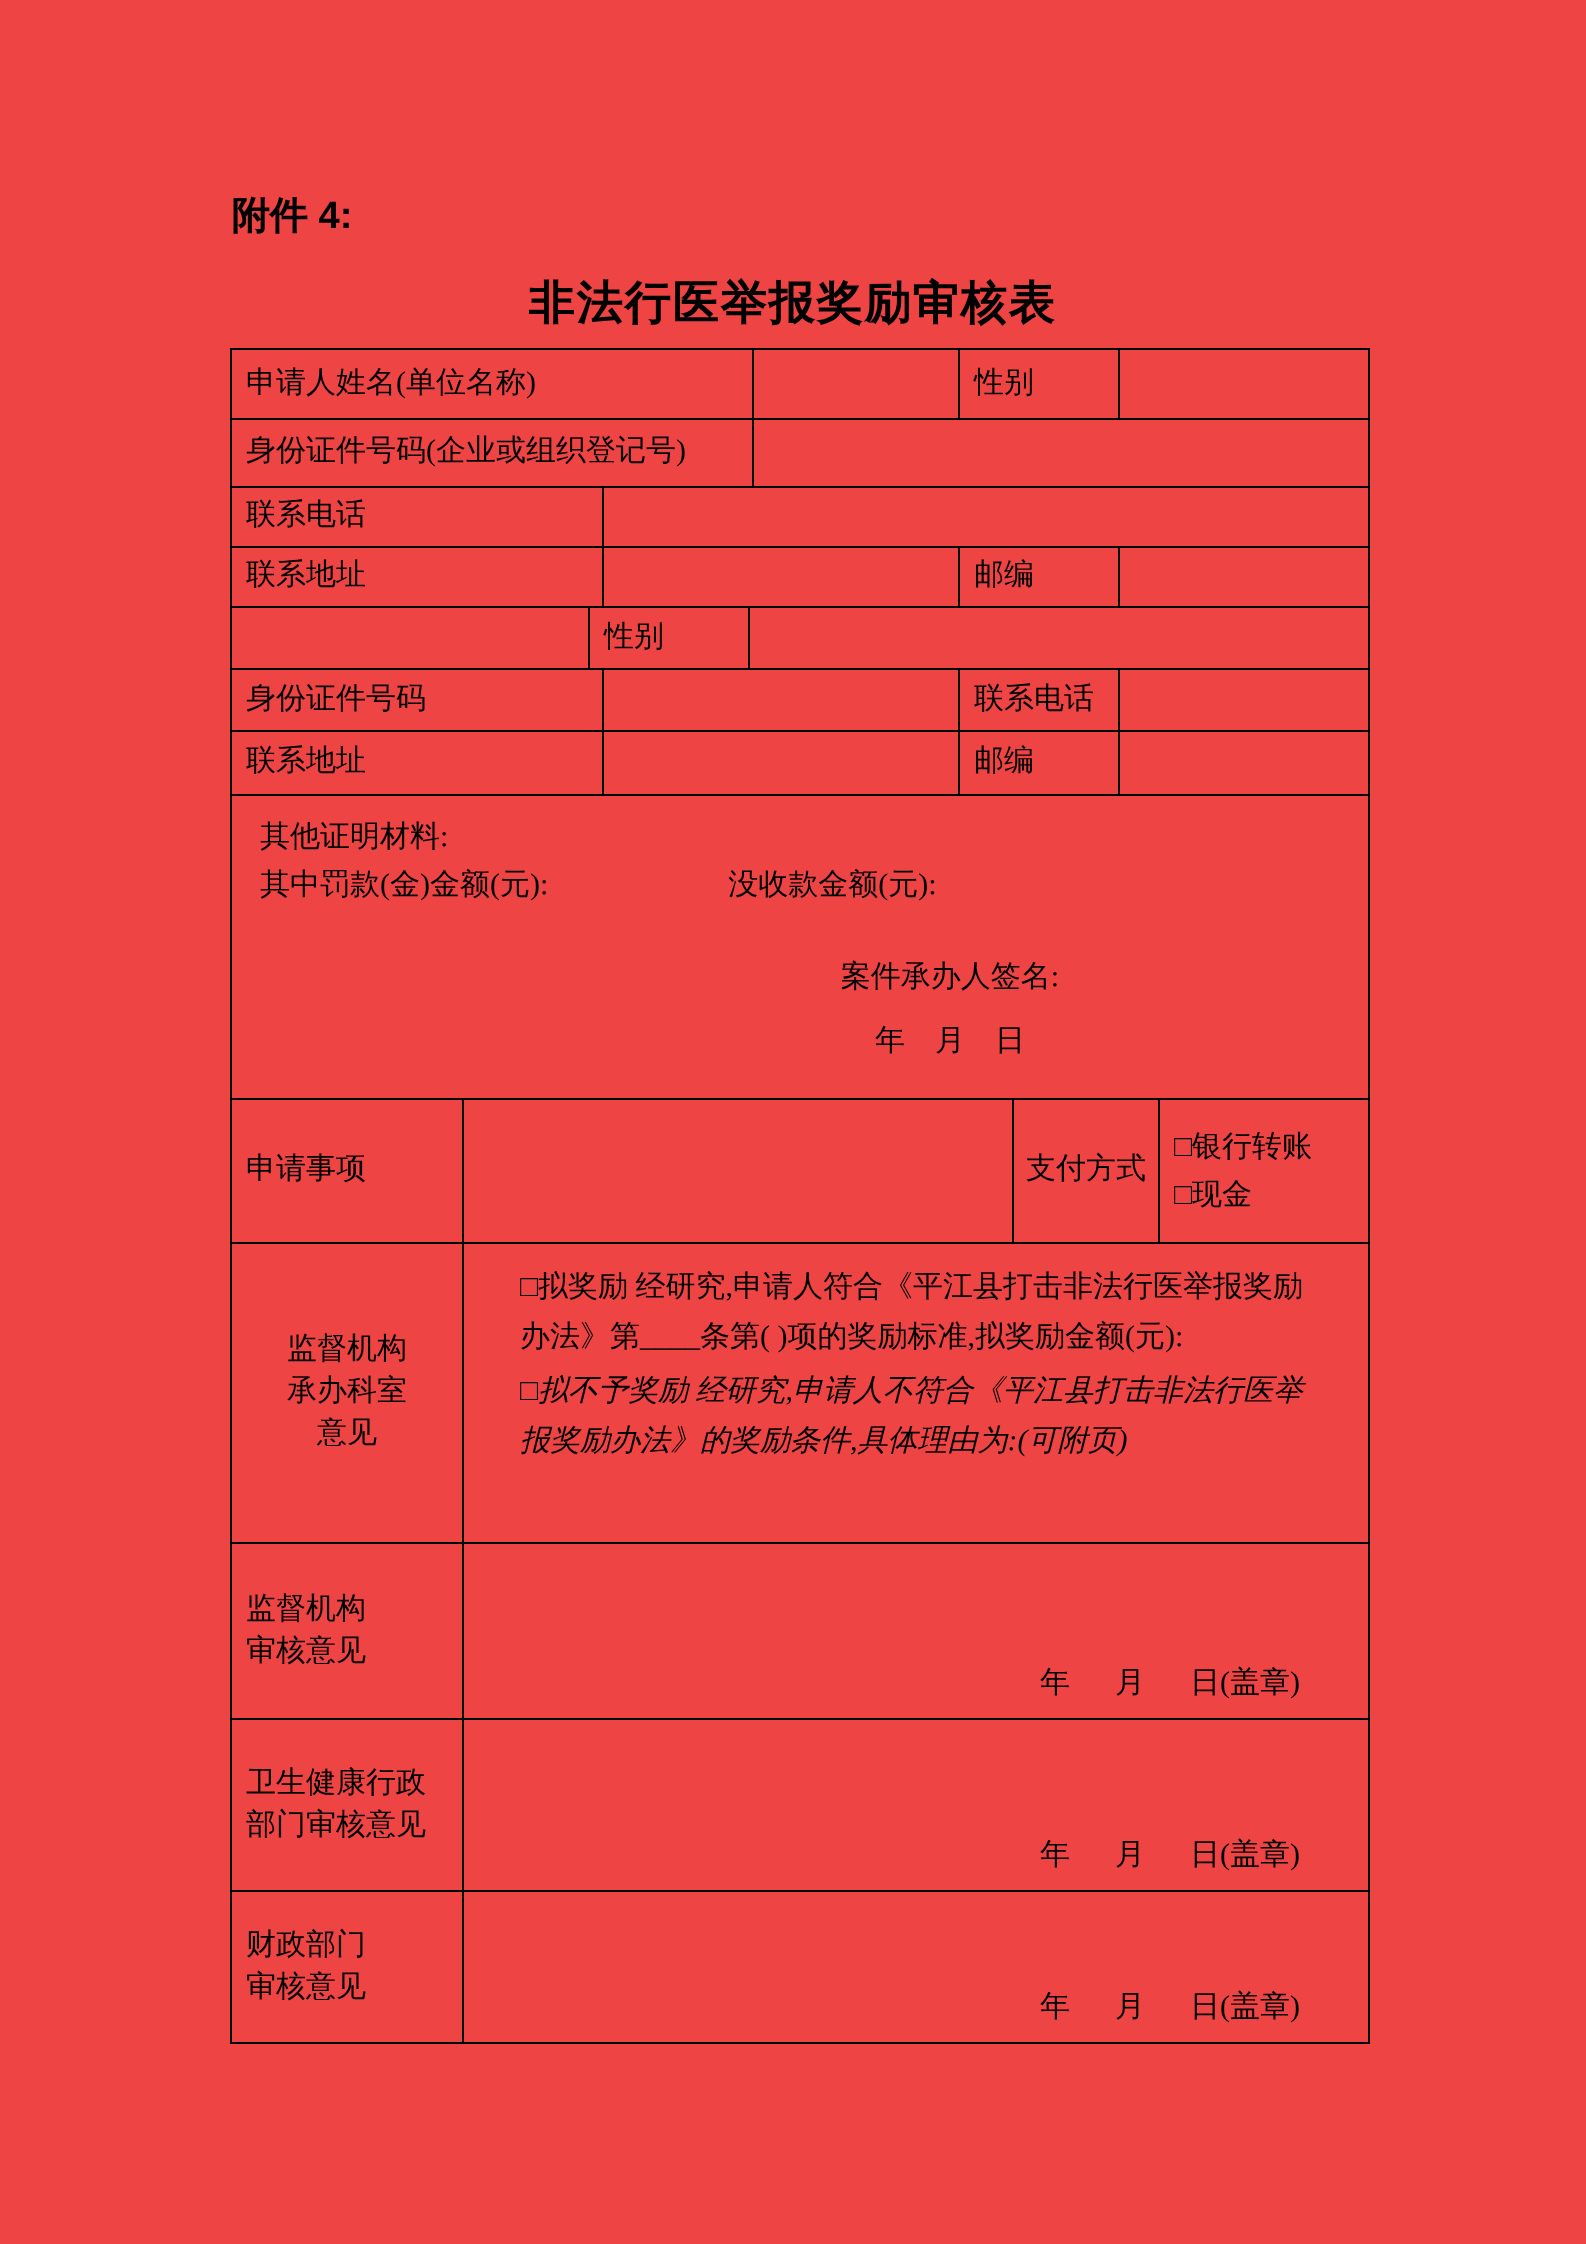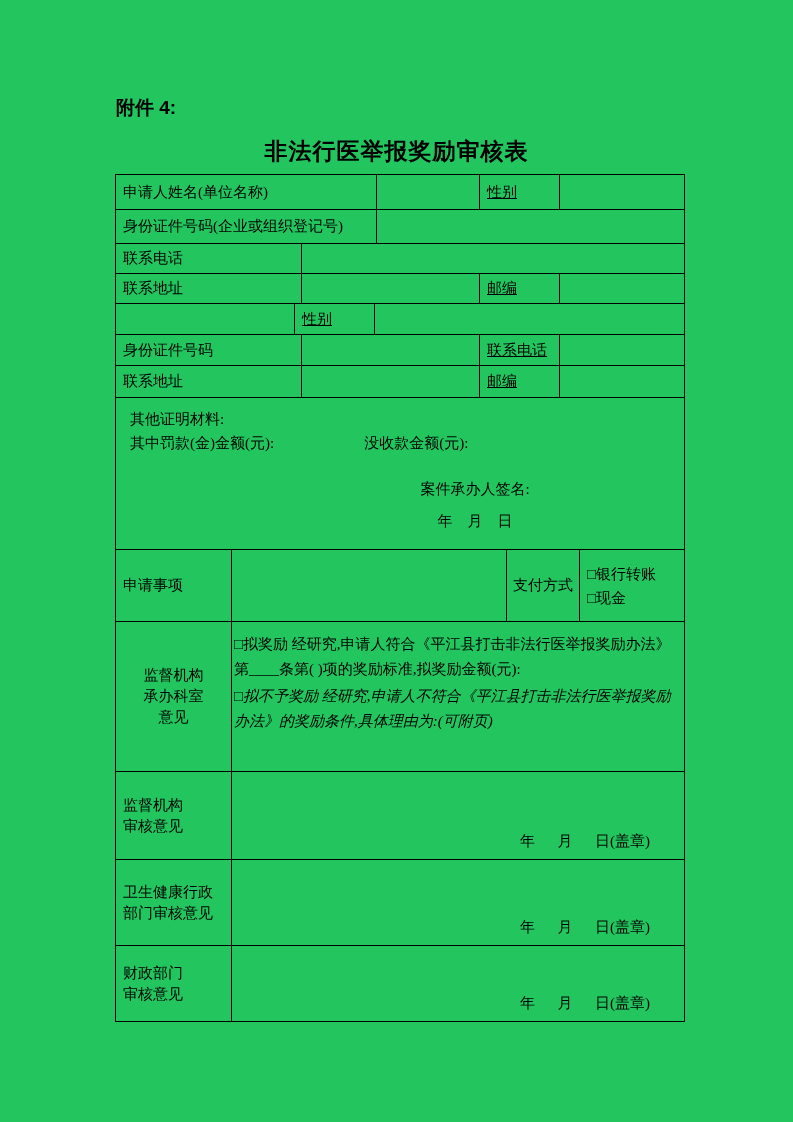--- a/index.html
+++ b/index.html
@@ -2,21 +2,21 @@
 <html><head>
 <meta charset="utf-8">
 <style>
   * { box-sizing: border-box; margin: 0; padding: 0; }
   html, body { background: #ffffff; }
   .page {
     position: relative;
     width: 793px;
     height: 1122px;
     margin: 0 auto;
-    background: #22c55e;
+    background: #ef4444;
     color: #000000;
     font-family: "Liberation Serif", "DejaVu Serif", serif;
     overflow: hidden;
   }
   .attachment {
     position: absolute;
     left: 116px;
     top: 95px;
     font-size: 19px;
     font-weight: bold;
@@ -52,35 +52,35 @@
   }
   .cell:first-child { border-left: none; }
   .h34 { height: 34px; } .h30 { height: 30px; } .h31 { height: 31px; }
   .h32 { height: 32px; } .h152 { height: 152px; } .h72 { height: 72px; }
   .h150 { height: 150px; } .h88 { height: 88px; } .h86 { height: 86px; }
   .h76 { height: 76px; }
   .w260 { width: 260px; flex: 0 0 260px; }
   .w185 { width: 185px; flex: 0 0 185px; }
   .w178 { width: 178px; flex: 0 0 178px; }
   .w103 { width: 103px; flex: 0 0 103px; }
-  .w80  { width: 80px;  flex: 0 0 80px; text-decoration: underline; }
+  .w80  { width: 80px;  flex: 0 0 80px; }
   .w115 { width: 115px; flex: 0 0 115px; }
   .w275 { width: 275px; flex: 0 0 275px; }
   .w73  { width: 73px;  flex: 0 0 73px; padding: 2px 4px; }
   .grow { flex: 1 1 auto; }
   .block-cell { display: block; padding: 9px 14px; }
   .pline { line-height: 24px; }
   .flexline { display: flex; }
   .gap90 { margin-left: 90px; }
   .signline { margin-top: 22px; text-align: center; padding-left: 150px; line-height: 24px; }
   .dateline { margin-top: 8px; text-align: center; padding-left: 150px; white-space: pre; line-height: 24px; }
   .pre { white-space: pre-line; }
   .center { justify-content: center; text-align: center; }
   .options-cell { flex-direction: column; align-items: flex-start; justify-content: center; line-height: 24px; }
-  .opinion-cell { display: block; padding: 10px 2px; line-height: 25px; }
+  .opinion-cell { display: block; padding: 10px 28px; line-height: 25px; }
   .opinion-cell div + div { margin-top: 2px; font-style: italic; }
   .review-cell {
     flex-direction: column;
     align-items: flex-end;
     justify-content: flex-end;
     padding: 0 34px 8px 0;
     white-space: pre;
   }
   .label-cell { line-height: 21px; }
 </style>

